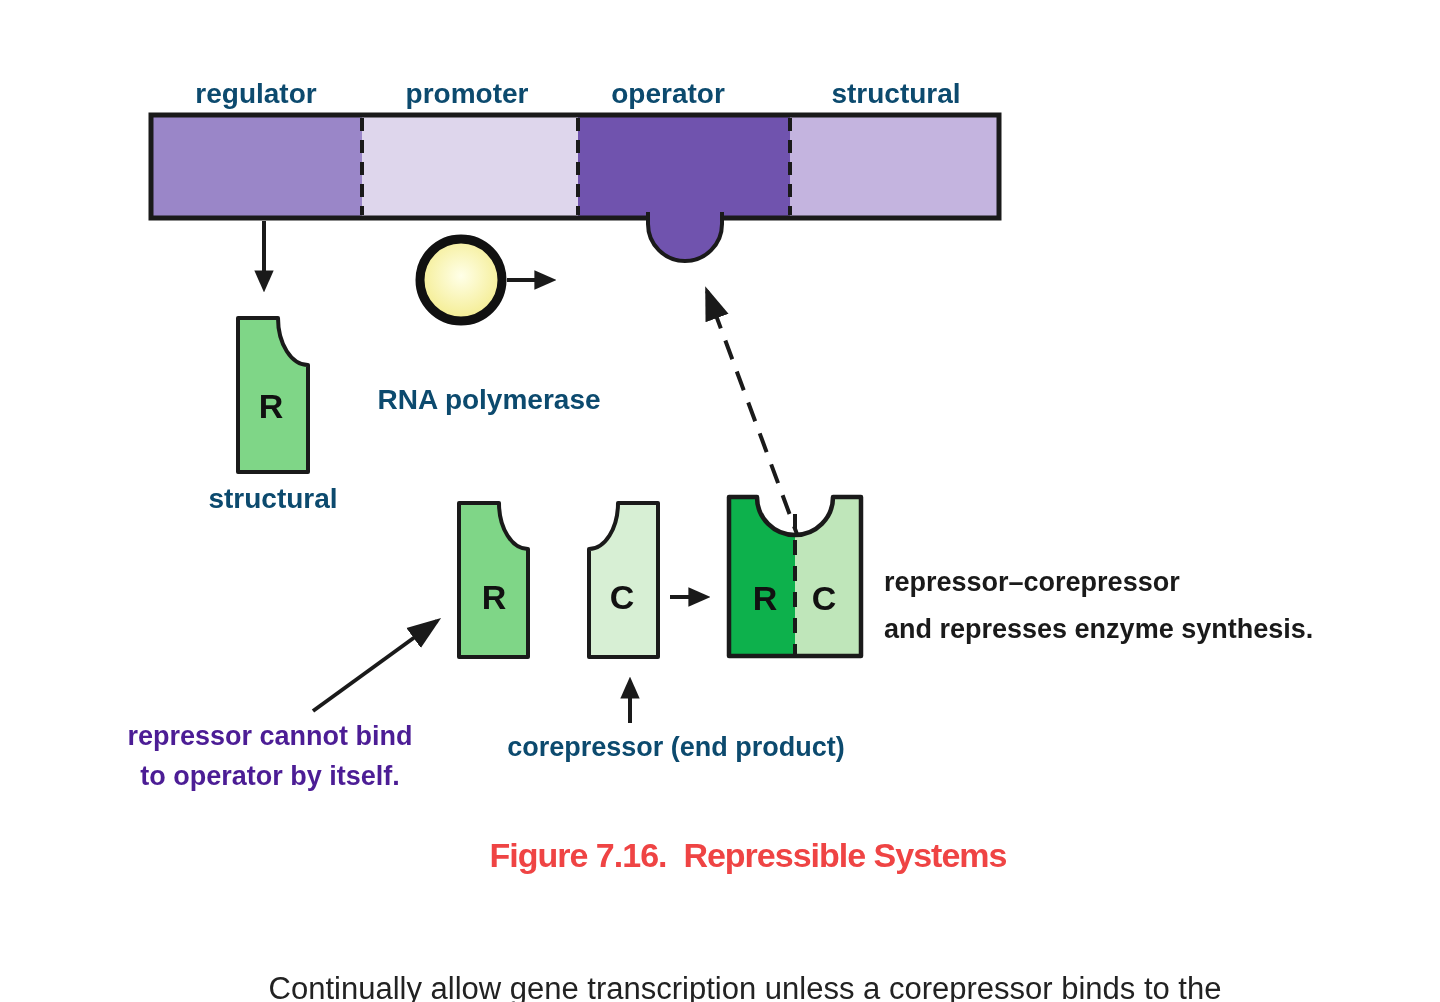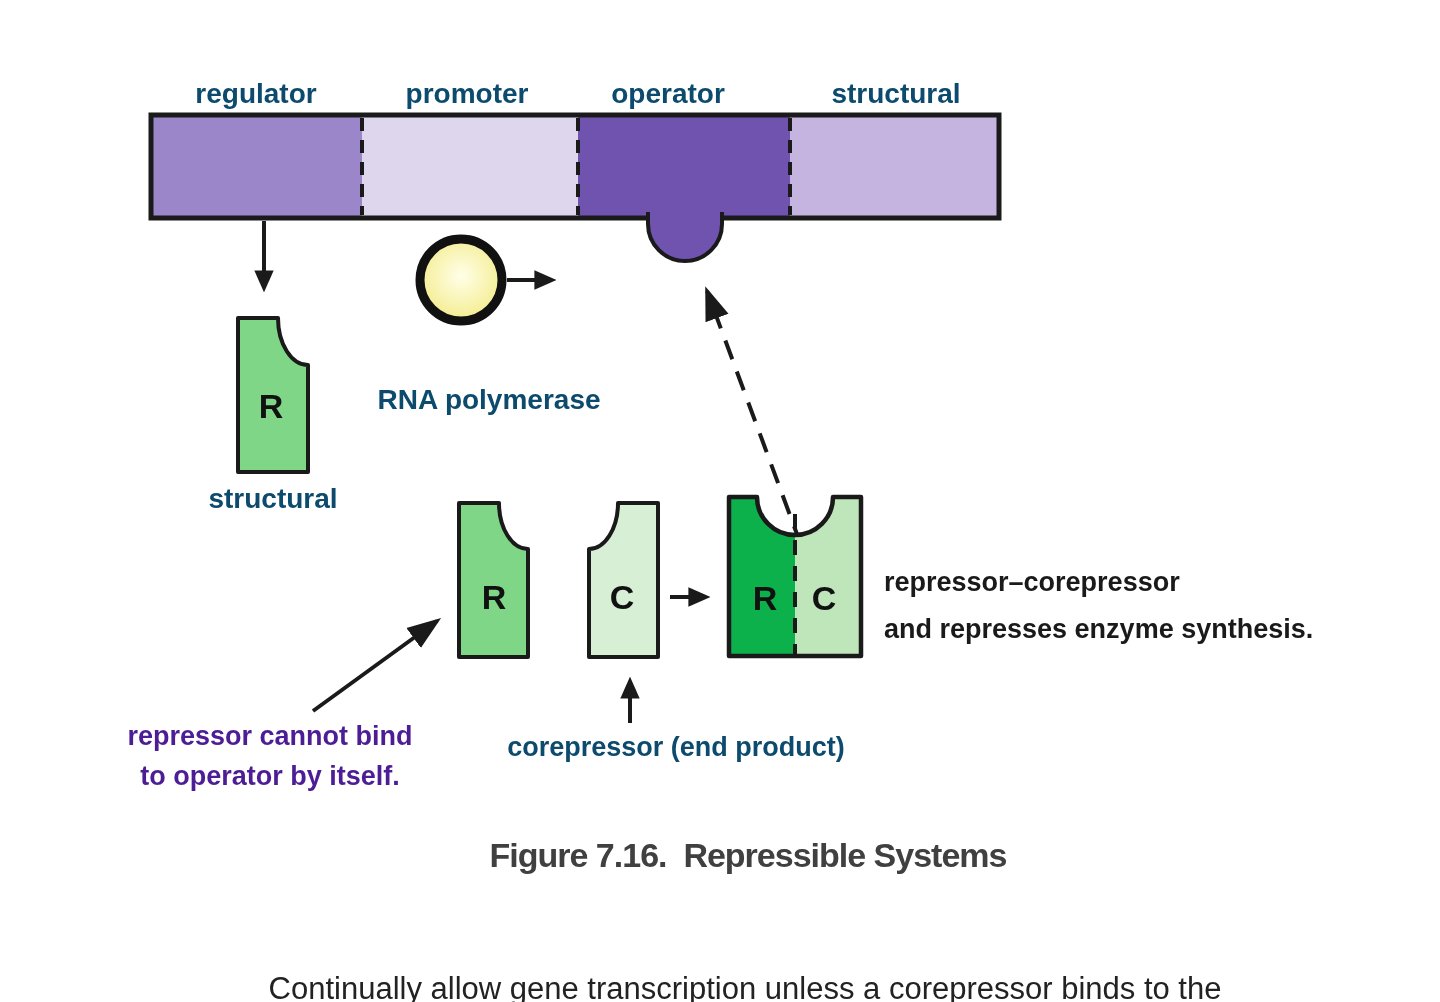--- a/index.html
+++ b/index.html
@@ -45,21 +45,21 @@
     white-space:nowrap;
     color:#4c1d95;
   }
   .cap-title{
     position:absolute;
     transform:translateX(-50%);
     font-weight:bold;
     font-size:34px;
     letter-spacing:-1px;
     white-space:pre;
-    color:#404040;
+    color:#ef4444;
   }
   .cap-body{
     position:absolute;
     transform:translateX(-50%);
     text-align:center;
     font-weight:normal;
     font-size:31px;
     line-height:42px;
     white-space:pre;
     color:#222222;

